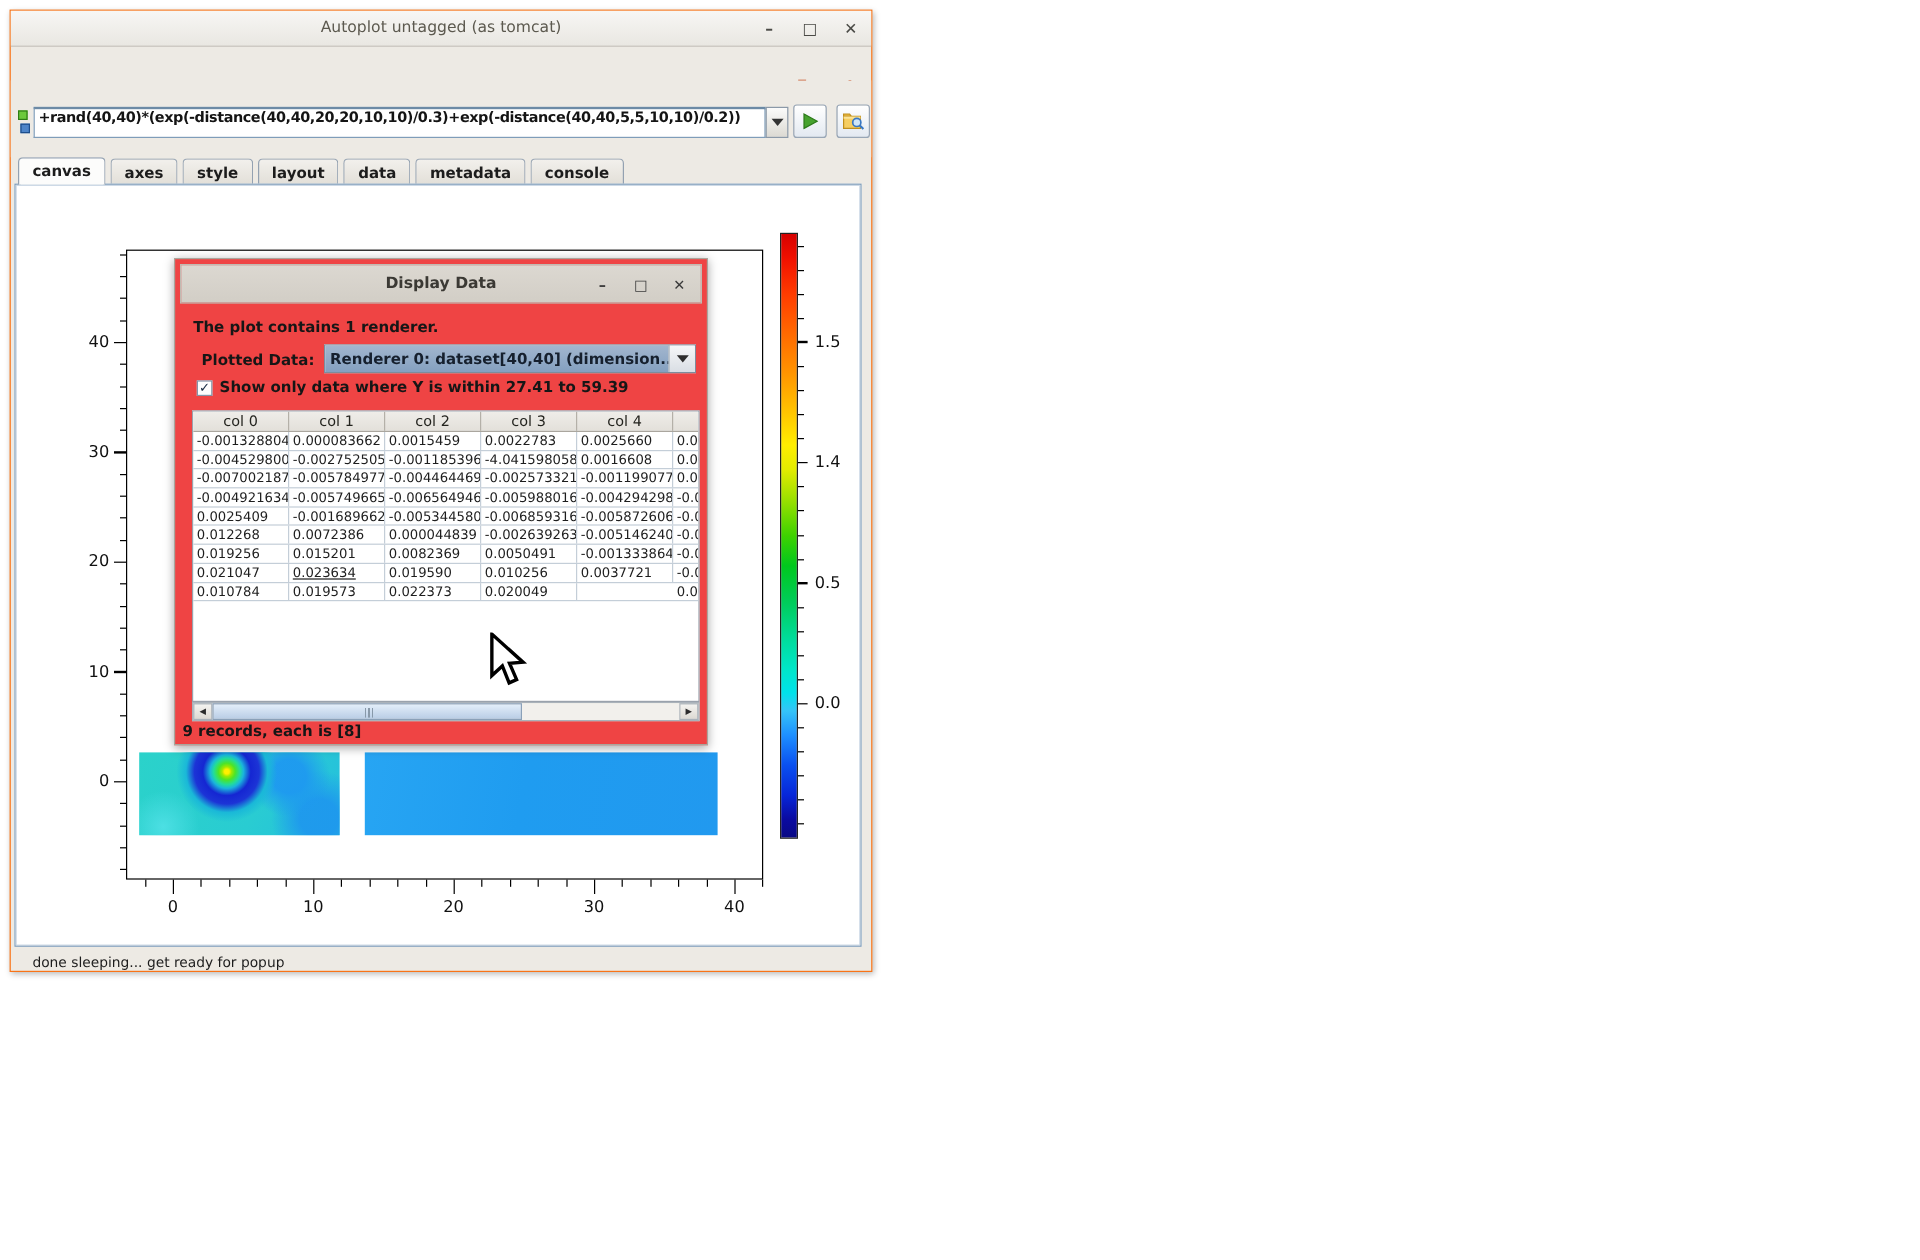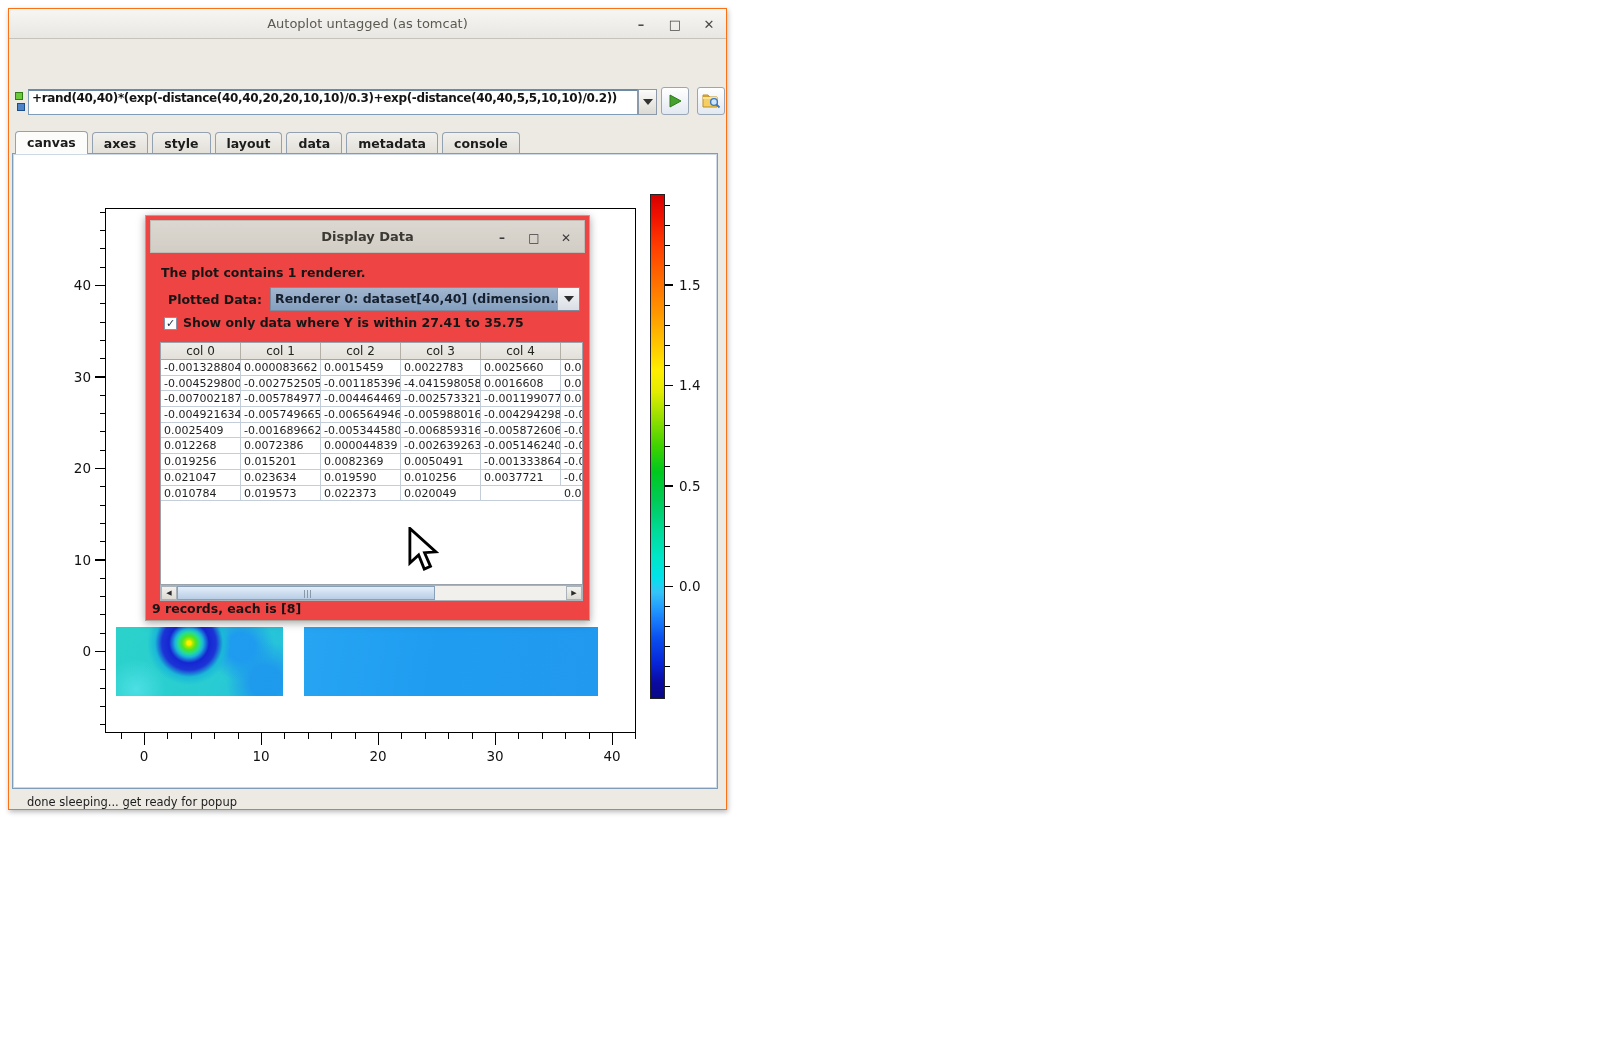--- a/index.html
+++ b/index.html
@@ -289,21 +289,21 @@
       </div>
       <div id="dlg-renderer-text">The plot contains 1 renderer.</div>
       <div id="dlg-plotted-label">Plotted Data:</div>
       <div id="dlg-combo">
         <span class="value">Renderer 0: dataset[40,40] (dimension...</span>
         <span class="arrow">
           <span class="tri"></span>
         </span>
       </div>
       <div id="dlg-checkbox">✓</div>
-      <div id="dlg-checkbox-label">Show only data where Y is within 27.41 to 35.75</div>
+      <div id="dlg-checkbox-label">Show only data where Y is within 27.41 to 59.39</div>
 
       <div id="dlg-table">
         <div class="dd-thead">
             <div class="dd-th" style="width: 80px;">col 0</div>
             <div class="dd-th" style="width: 80px;">col 1</div>
             <div class="dd-th" style="width: 80px;">col 2</div>
             <div class="dd-th" style="width: 80px;">col 3</div>
             <div class="dd-th" style="width: 80px;">col 4</div>
             <div class="dd-th" style="width: 22px;"></div>
           </div>
@@ -359,21 +359,21 @@
             <div class="dd-row">
               <div class="dd-cell" style="width: 80px;">0.019256</div>
               <div class="dd-cell" style="width: 80px;">0.015201</div>
               <div class="dd-cell" style="width: 80px;">0.0082369</div>
               <div class="dd-cell" style="width: 80px;">0.0050491</div>
               <div class="dd-cell" style="width: 80px;">-0.001333864...</div>
               <div class="dd-cell" style="width: 22px;">-0.0</div>
             </div>
             <div class="dd-row">
               <div class="dd-cell" style="width: 80px;">0.021047</div>
-              <div class="dd-cell" style="width: 80px;">0.023634</div>
+              <div class="dd-cell" style="width: 80px; text-decoration: underline;">0.023634</div>
               <div class="dd-cell" style="width: 80px;">0.019590</div>
               <div class="dd-cell" style="width: 80px;">0.010256</div>
               <div class="dd-cell" style="width: 80px;">0.0037721</div>
               <div class="dd-cell" style="width: 22px;">-0.0</div>
             </div>
             <div class="dd-row">
               <div class="dd-cell" style="width: 80px;">0.010784</div>
               <div class="dd-cell" style="width: 80px;">0.019573</div>
               <div class="dd-cell" style="width: 80px;">0.022373</div>
               <div class="dd-cell" style="width: 80px;">0.020049</div>

